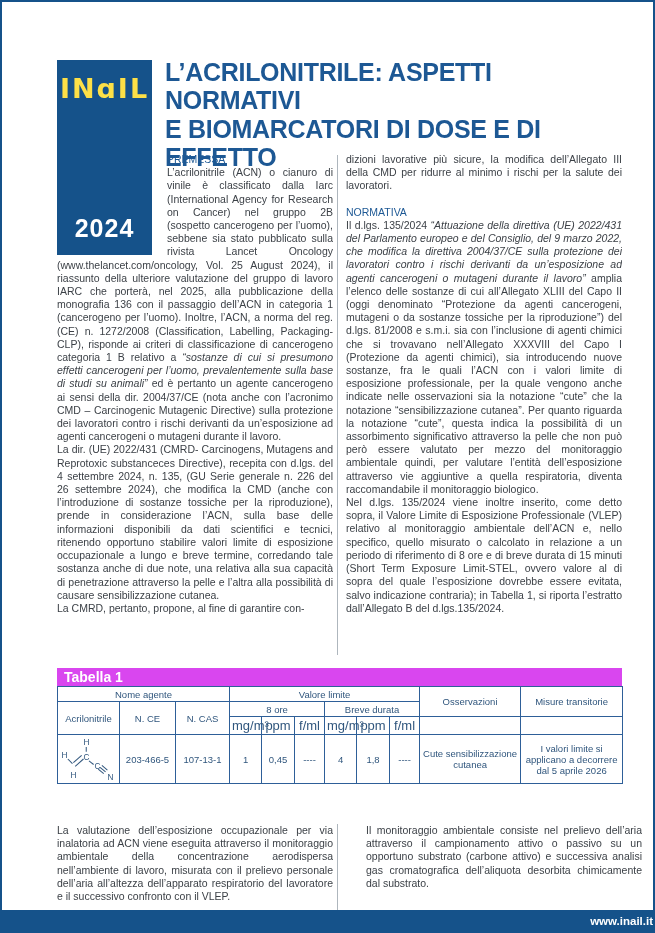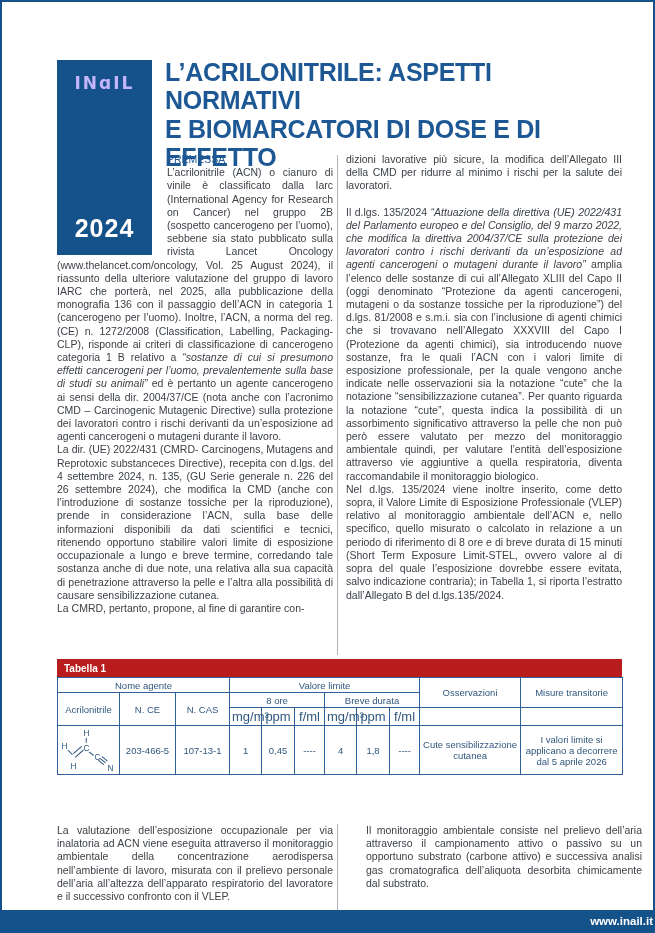--- a/index.html
+++ b/index.html
@@ -9,21 +9,21 @@
     position:relative; width:655px; height:933px; background:#ffffff;
     border:2px solid #15528a; overflow:hidden;
   }
   
   .logo-block {
     position:absolute; left:55px; top:58px; width:95px; height:195px;
     background:#15528a; display:flex; flex-direction:column;
     justify-content:space-between; align-items:center; padding:13px 0 12px 0;
   }
   .logo-text {
-    color:#c4b5fd; font-weight:bold; font-size:17px; letter-spacing:2px;
+    color:#fde047; font-weight:bold; font-size:27px; letter-spacing:2px;
     font-family:"DejaVu Sans","Liberation Sans",sans-serif;
   }
   .year-badge { color:#ffffff; font-weight:bold; font-size:25px; letter-spacing:1px; }
   
   .doc-title {
     position:absolute; left:163px; top:56px; width:468px;
     color:#1d5894; font-weight:bold; font-size:25px; line-height:1.13;
     letter-spacing:-0.3px;
   }
   
@@ -38,23 +38,24 @@
   .gap { height:13px; }
   .col p { margin:0; }
   .col i { font-style:italic; }
   
   .v-divider { position:absolute; width:1px; background:#aeb6bd; }
   .v-divider.top { left:335px; top:153px; height:500px; }
   .v-divider.bot { left:335px; top:822px; height:88px; }
   
   .table-wrap { position:absolute; left:55px; top:657px; width:565px; }
   .table-titlebar {
-    background:#b91c1c; color:#ffffff; font-weight:bold; font-size:10px;
+    background:#d946ef; color:#ffffff; font-weight:bold; font-size:14px;
     height:18px; display:flex; align-items:center; justify-content:space-between;
     padding:0 7px;
+    margin-top:9px;
   }
   table.limits {
     width:565px; border-collapse:collapse; table-layout:fixed;
     font-size:9.5px; color:#30567d; text-align:center;
   }
   table.limits th, table.limits td {
     border:1px solid #2e5f98; font-weight:normal; padding:1px 2px; vertical-align:middle;
   }
   table.limits .hrow { height:15px; }
   table.limits .urow { height:13px; font-size:13px; }
@@ -87,20 +88,21 @@
     <div class="logo-spacer"></div>
     <div class="sec-heading">PREMESSA</div>
     <p><span>L’acrilonitrile (ACN) o cianuro di vinile è classificato dalla Iarc (International Agency for Research on Cancer) nel gruppo 2B (sospetto cancerogeno per l’uomo), sebbene sia stato pubblicato sulla rivista Lancet Oncology (www.thelancet.com/oncology, Vol. 25 August 2024), il riassunto della ulteriore valutazione del gruppo di lavoro IARC che porterà, nel 2025, alla pubblicazione della monografia 136 con il passaggio dell’ACN in categoria 1 (cancerogeno per l’uomo). Inoltre, l’ACN, a norma del reg. (CE) n. 1272/2008 (Classification, Labelling, Packaging- CLP), risponde ai criteri di classificazione di cancerogeno categoria 1 B relativo a </span><i>“sostanze di cui si presumono effetti cancerogeni per l’uomo, prevalentemente sulla base di studi su animali”</i><span> ed è pertanto un agente cancerogeno ai sensi della dir. 2004/37/CE (nota anche con l’acronimo CMD – Carcinogenic Mutagenic Directive) sulla protezione dei lavoratori contro i rischi derivanti da un’esposizione ad agenti cancerogeni o mutageni durante il lavoro.</span></p>
     <p>La dir. (UE) 2022/431 (CMRD- Carcinogens, Mutagens and Reprotoxic substanceces Directive), recepita con d.lgs. del 4 settembre 2024, n. 135, (GU Serie generale n. 226 del 26 settembre 2024), che modifica la CMD (anche con l’introduzione di sostanze tossiche per la riproduzione), prende in considerazione l’ACN, sulla base delle informazioni disponibili da dati scientifici e tecnici, ritenendo opportuno stabilire valori limite di esposizione occupazionale a lungo e breve termine, corredando tale sostanza anche di due note, una relativa alla sua capacità di penetrazione attraverso la pelle e l’altra alla possibilità di causare sensibilizzazione cutanea.</p>
     <p>La CMRD, pertanto, propone, al fine di garantire con-</p>
   </div>
 
   <div class="col col-right-top">
     <p>dizioni lavorative più sicure, la modifica dell’Allegato III della CMD per ridurre al minimo i rischi per la salute dei lavoratori.</p>
     <div class="gap"></div>
+    <div class="sec-heading">NORMATIVA</div>
     <p><span>Il d.lgs. 135/2024 </span><i>“Attuazione della direttiva (UE) 2022/431 del Parlamento europeo e del Consiglio, del 9 marzo 2022, che modifica la direttiva 2004/37/CE sulla protezione dei lavoratori contro i rischi derivanti da un’esposizione ad agenti cancerogeni o mutageni durante il lavoro”</i><span> amplia l’elenco delle sostanze di cui all’Allegato XLIII del Capo II (oggi denominato “Protezione da agenti cancerogeni, mutageni o da sostanze tossiche per la riproduzione”) del d.lgs. 81/2008 e s.m.i. sia con l’inclusione di agenti chimici che si trovavano nell’Allegato XXXVIII del Capo I (Protezione da agenti chimici), sia introducendo nuove sostanze, fra le quali l’ACN con i valori limite di esposizione professionale, per la quale vengono anche indicate nelle osservazioni sia la notazione “cute” che la notazione “sensibilizzazione cutanea”. Per quanto riguarda la notazione “cute”, questa indica la possibilità di un assorbimento significativo attraverso la pelle che non può però essere valutato per mezzo del monitoraggio ambientale quindi, per valutare l’entità dell’esposizione attraverso vie aggiuntive a quella respiratoria, diventa raccomandabile il monitoraggio biologico.</span></p>
     <p>Nel d.lgs. 135/2024 viene inoltre inserito, come detto sopra, il Valore Limite di Esposizione Professionale (VLEP) relativo al monitoraggio ambientale dell’ACN e, nello specifico, quello misurato o calcolato in relazione a un periodo di riferimento di 8 ore e di breve durata di 15 minuti (Short Term Exposure Limit-STEL, ovvero valore al di sopra del quale l’esposizione dovrebbe essere evitata, salvo indicazione contraria); in Tabella 1, si riporta l’estratto dall’Allegato B del d.lgs.135/2024.</p>
   </div>
 
   <div class="table-wrap">
     <div class="table-titlebar">
       <span>Tabella 1</span>
     </div>
     <table class="limits">
       <colgroup>

